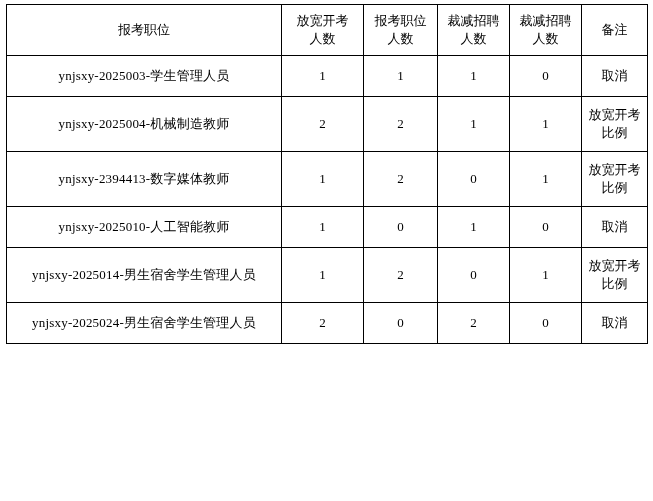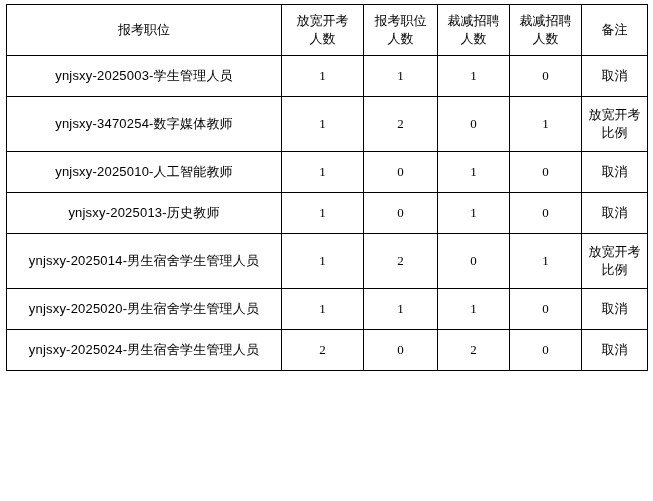--- a/index.html
+++ b/index.html
@@ -43,21 +43,21 @@
   }
   
   col.c0 { width: 275px; }
   col.c1 { width: 82px; }
   col.c2 { width: 74px; }
   col.c3 { width: 72px; }
   col.c4 { width: 72px; }
   col.c5 { width: 66px; }
 
   .pos-cell {
-    font-family: Liberation Sans, sans-serif;
+    font-family: Liberation Serif, serif;
     letter-spacing: 0.2px;
   }
   .hdr-line { display: block; }
   .remark-two { line-height: 1.45; }
 </style>
 </head>
 <body>
 
 <div id="table-wrap">
   <table class="recruit-table">
@@ -101,23 +101,34 @@
         <td class="pos-cell">ynjsxy-2025003-学生管理人员</td>
         <td>1</td>
         <td>1</td>
         <td>1</td>
         <td>0</td>
         <td>
           <span class="hdr-line">取消</span>
         </td>
       </tr>
 
+      <tr class="tall">
+        <td class="pos-cell">ynjsxy-2025004-机械制造教师</td>
+        <td>2</td>
+        <td>2</td>
+        <td>1</td>
+        <td>1</td>
+        <td class="remark-two">
+          <span class="hdr-line">放宽开考</span>
+          <span class="hdr-line">比例</span>
+        </td>
+      </tr>
 
       <tr class="tall">
-        <td class="pos-cell">ynjsxy-3470254-数字媒体教师</td>
+        <td class="pos-cell">ynjsxy-2394413-数字媒体教师</td>
         <td>1</td>
         <td>2</td>
         <td>0</td>
         <td>1</td>
         <td class="remark-two">
           <span class="hdr-line">放宽开考</span>
           <span class="hdr-line">比例</span>
         </td>
       </tr>
 
@@ -125,54 +136,34 @@
         <td class="pos-cell">ynjsxy-2025010-人工智能教师</td>
         <td>1</td>
         <td>0</td>
         <td>1</td>
         <td>0</td>
         <td>
           <span class="hdr-line">取消</span>
         </td>
       </tr>
 
-      <tr>
-        <td class="pos-cell">ynjsxy-2025013-历史教师</td>
-        <td>1</td>
-        <td>0</td>
-        <td>1</td>
-        <td>0</td>
-        <td>
-          <span class="hdr-line">取消</span>
-        </td>
-      </tr>
 
       <tr class="tall">
         <td class="pos-cell">ynjsxy-2025014-男生宿舍学生管理人员</td>
         <td>1</td>
         <td>2</td>
         <td>0</td>
         <td>1</td>
         <td class="remark-two">
           <span class="hdr-line">放宽开考</span>
           <span class="hdr-line">比例</span>
         </td>
       </tr>
 
 
-      <tr>
-        <td class="pos-cell">ynjsxy-2025020-男生宿舍学生管理人员</td>
-        <td>1</td>
-        <td>1</td>
-        <td>1</td>
-        <td>0</td>
-        <td>
-          <span class="hdr-line">取消</span>
-        </td>
-      </tr>
 
 
       <tr>
         <td class="pos-cell">ynjsxy-2025024-男生宿舍学生管理人员</td>
         <td>2</td>
         <td>0</td>
         <td>2</td>
         <td>0</td>
         <td>
           <span class="hdr-line">取消</span>

